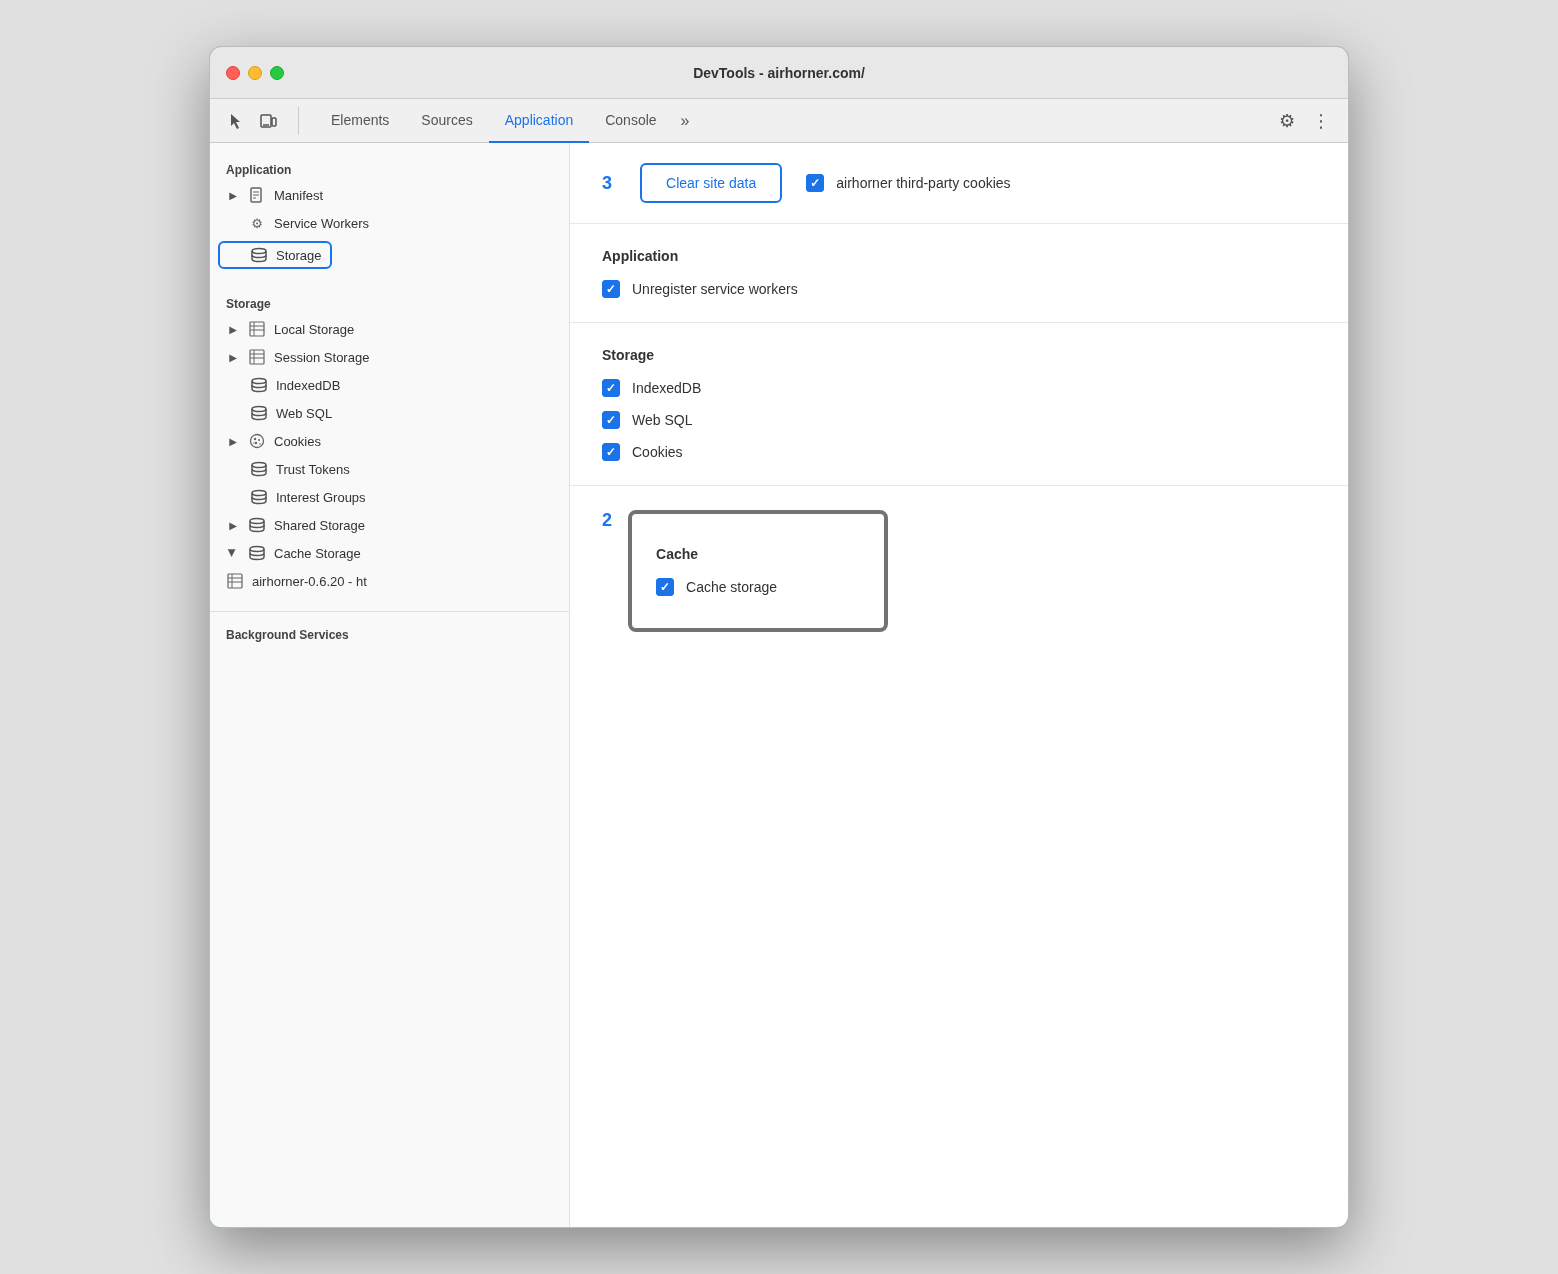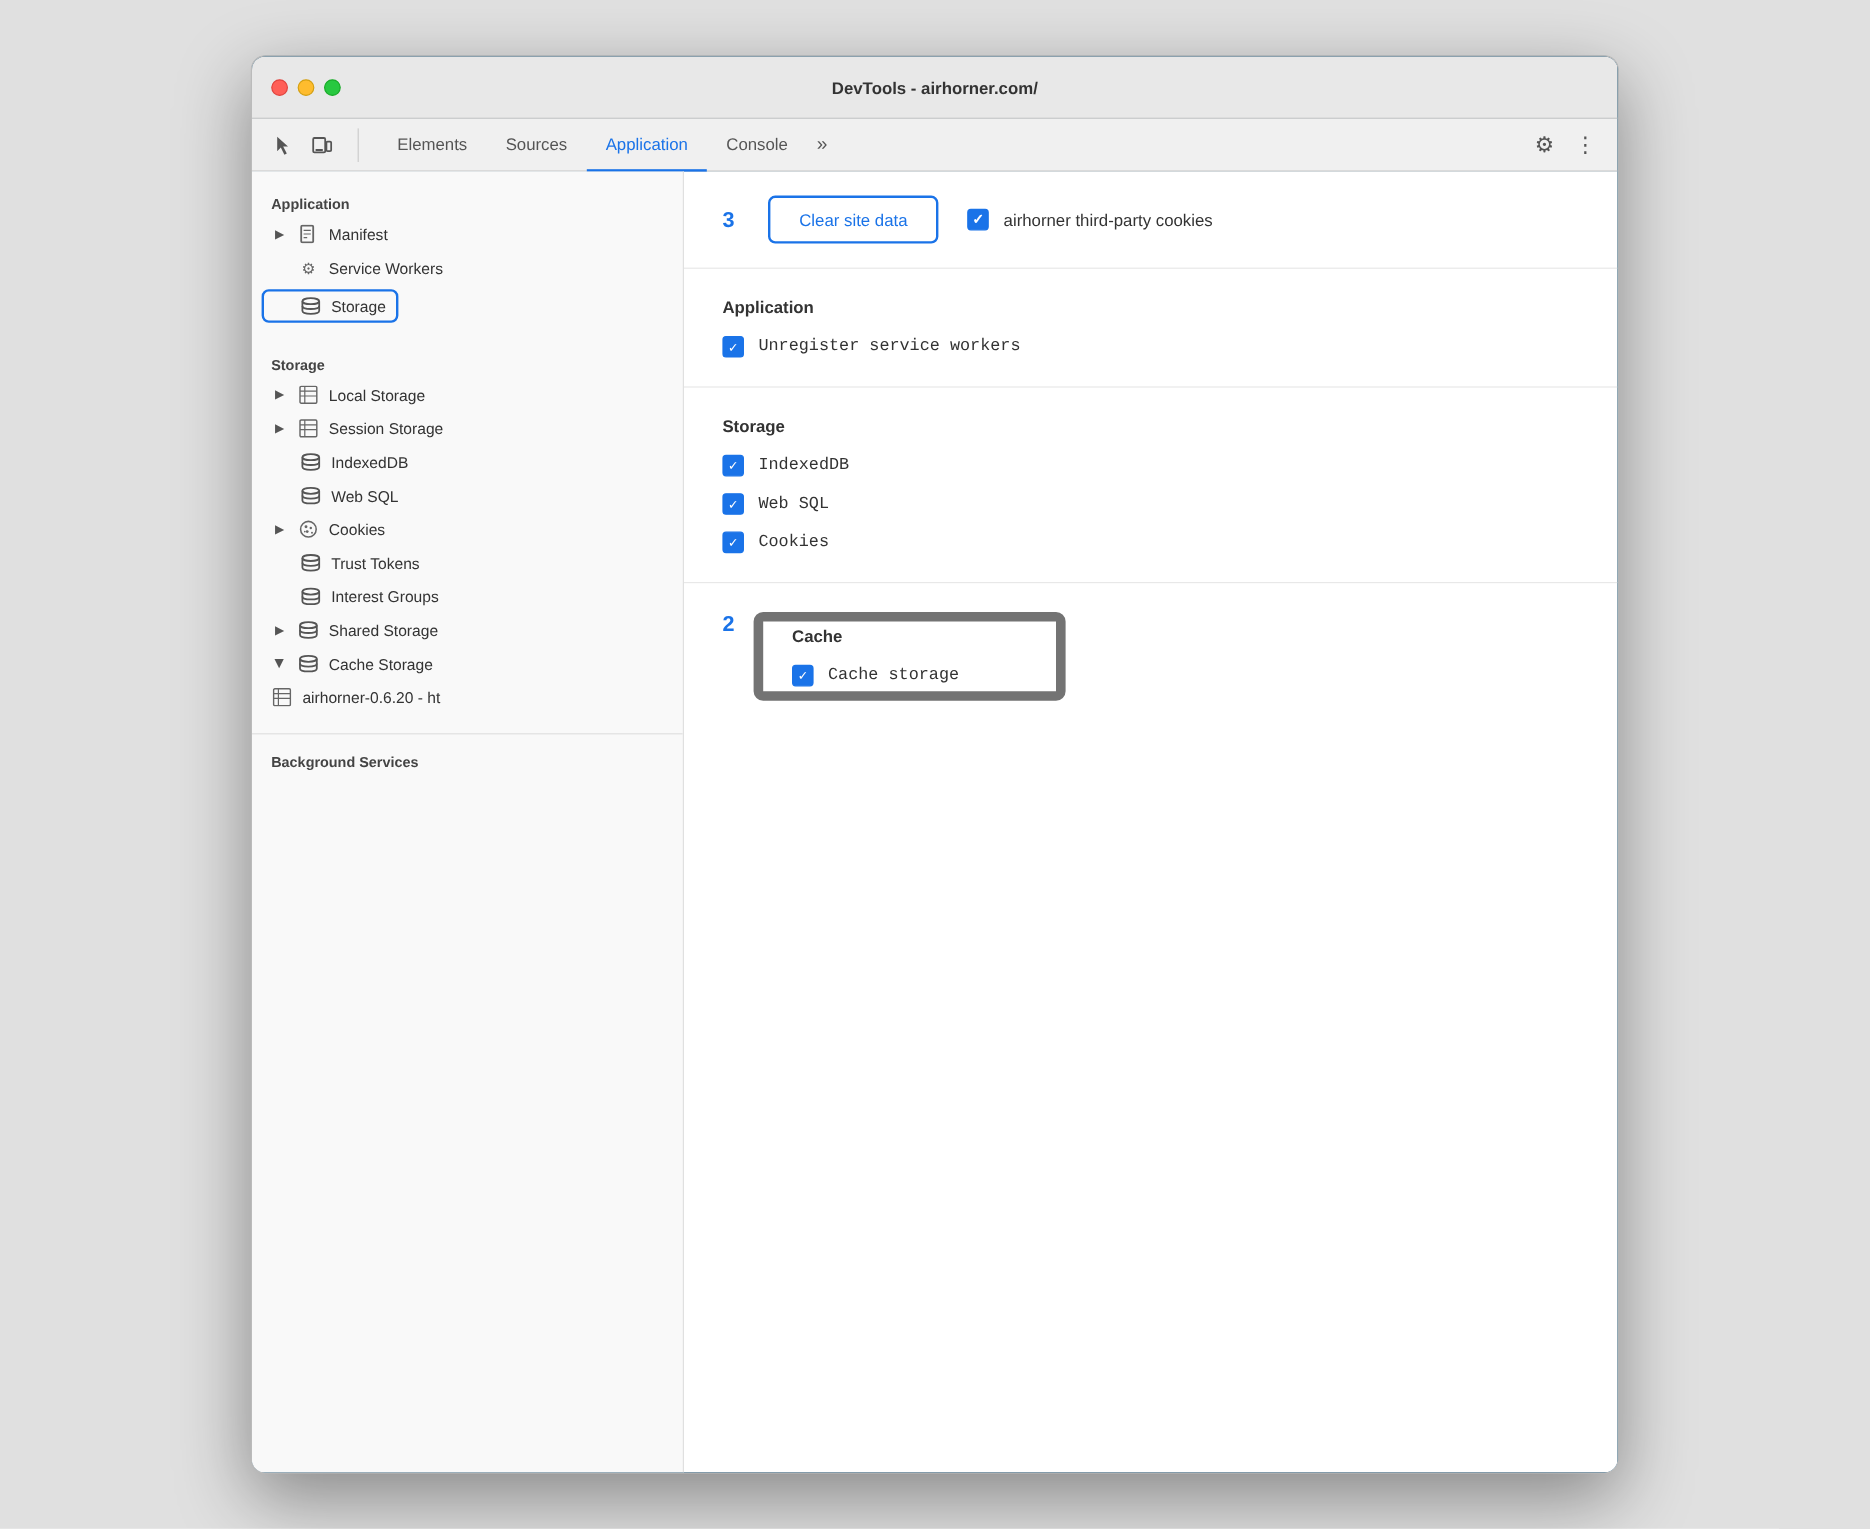--- a/index.html
+++ b/index.html
@@ -7,21 +7,21 @@
       background: #e0e0e0;
       display: flex;
       justify-content: center;
       align-items: center;
       min-height: 100vh;
       font-family: -apple-system, BlinkMacSystemFont, 'Helvetica Neue', Arial, sans-serif;
     }
 
     .window {
       width: 1140px;
-      background: #0c4a6e;
+      background: #0ea5e9;
       border-radius: 12px;
       box-shadow: 0 20px 60px rgba(0,0,0,0.4);
       overflow: hidden;
       border: 1px solid #bbb;
     }
 
     
     .title-bar {
       background: #e8e8e8;
       height: 52px;
@@ -262,35 +262,34 @@
       font-size: 14px;
       font-weight: 600;
       color: #333;
       margin-bottom: 16px;
     }
 
     .checkbox-list {
       display: flex;
       flex-direction: column;
       gap: 14px;
-      font-family: Liberation Mono, monospace;
     }
 
     .step-label {
       font-size: 18px;
       font-weight: 700;
       color: #1a73e8;
       margin-right: 4px;
     }
 
     
     .cache-section-box {
-      border: 8px solid #737373;
+      border: 4px solid #737373;
       border-radius: 8px;
-      padding: 4px 24px;
+      padding: 32px 24px;
       display: inline-block;
       min-width: 260px;
     }
 
     
     .storage-highlight {
       border: 2px solid #1a73e8;
       border-radius: 6px;
       padding: 3px 8px;
       display: inline-flex;

